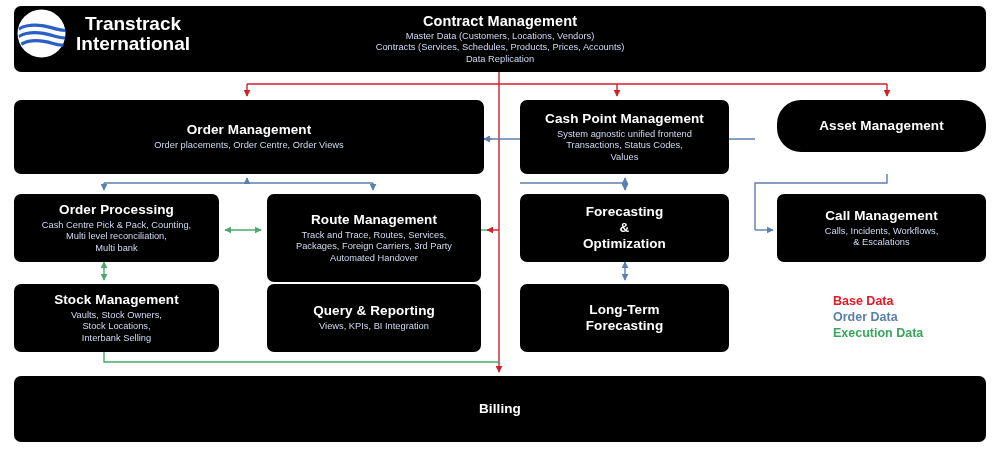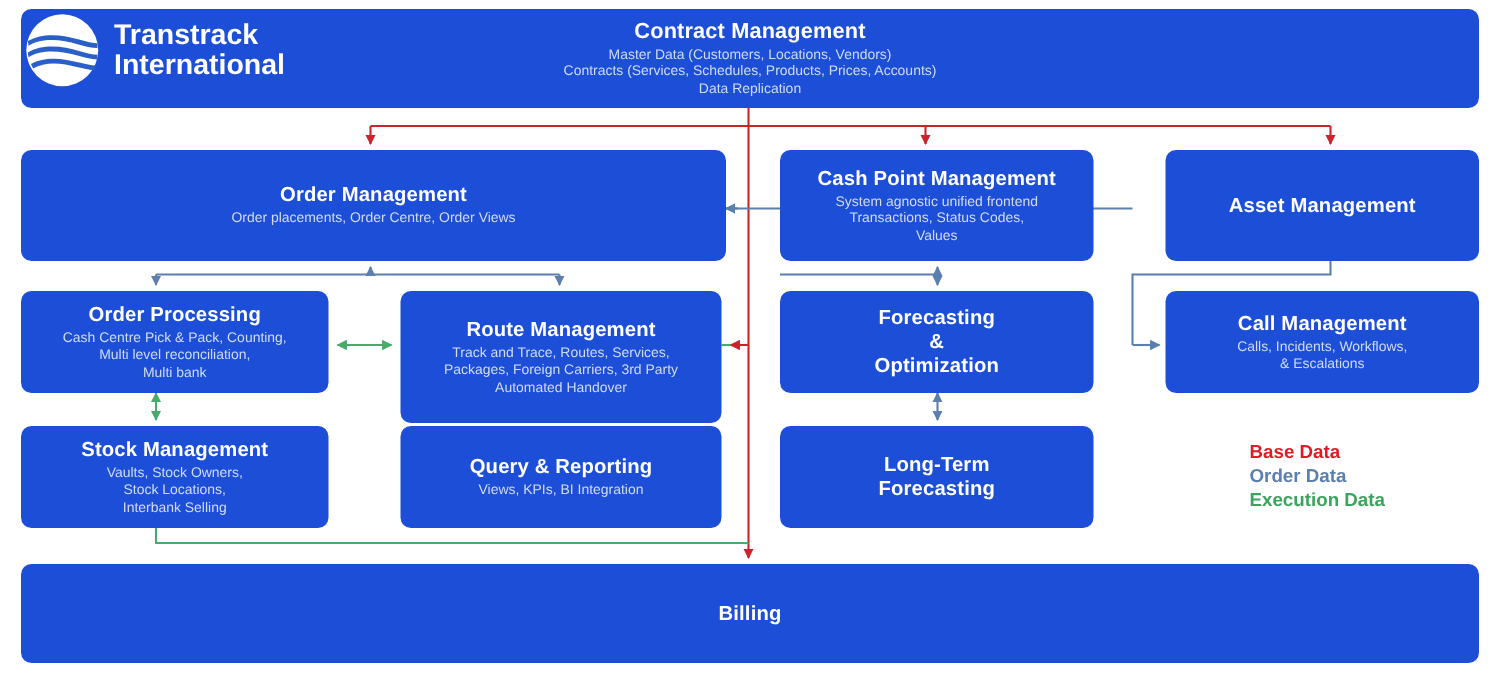--- a/index.html
+++ b/index.html
@@ -10,21 +10,21 @@
     overflow:hidden;
   }
   #stage{position:relative;width:1000px;height:450px;}
 
   
   #wires{position:absolute;left:0;top:0;width:1000px;height:450px;}
 
   
   .card{
     position:absolute;
-    background:#1d4ed8;
+    background:#000000;
     border-radius:7px;
     color:#ffffff;
     display:flex;
     flex-direction:column;
     align-items:center;
     justify-content:center;
     text-align:center;
     box-sizing:border-box;
     padding:4px 8px;
   }
@@ -42,26 +42,26 @@
     margin-top:2px;
     white-space:pre-line;
   }
 
   
   #header{left:14px;top:6px;width:972px;height:66px;
           flex-direction:row;justify-content:center;}
   #header .ttl{font-size:14.5px;}
   #logo{position:absolute;left:16px;top:8px;display:flex;align-items:center;gap:9px;}
   #logomark{width:51px;height:51px;}
-  #logotype{color:#fff;font-weight:bold;font-size:19px;line-height:20px;white-space:pre-line;}
+  #logotype{color:#fff;font-weight:bold;font-size:19px;line-height:20px;white-space:pre-line;text-align:center;}
 
   
   #order-management{left:14px;top:100px;width:470px;height:74px;}
   #cash-point{left:520px;top:100px;width:209px;height:74px;}
-  #asset-management{left:777px;top:100px;width:209px;height:74px;}
+  #asset-management{left:777px;top:100px;width:209px;height:52px;border-radius:24px;}
 
   
   #order-processing{left:14px;top:194px;width:205px;height:68px;}
   #route-management{left:267px;top:194px;width:214px;height:88px;}
   #forecasting{left:520px;top:194px;width:209px;height:68px;}
   #call-management{left:777px;top:194px;width:209px;height:68px;}
 
   
   #stock-management{left:14px;top:284px;width:205px;height:68px;text-align:center;}
   #query-reporting{left:267px;top:284px;width:214px;height:68px;}

